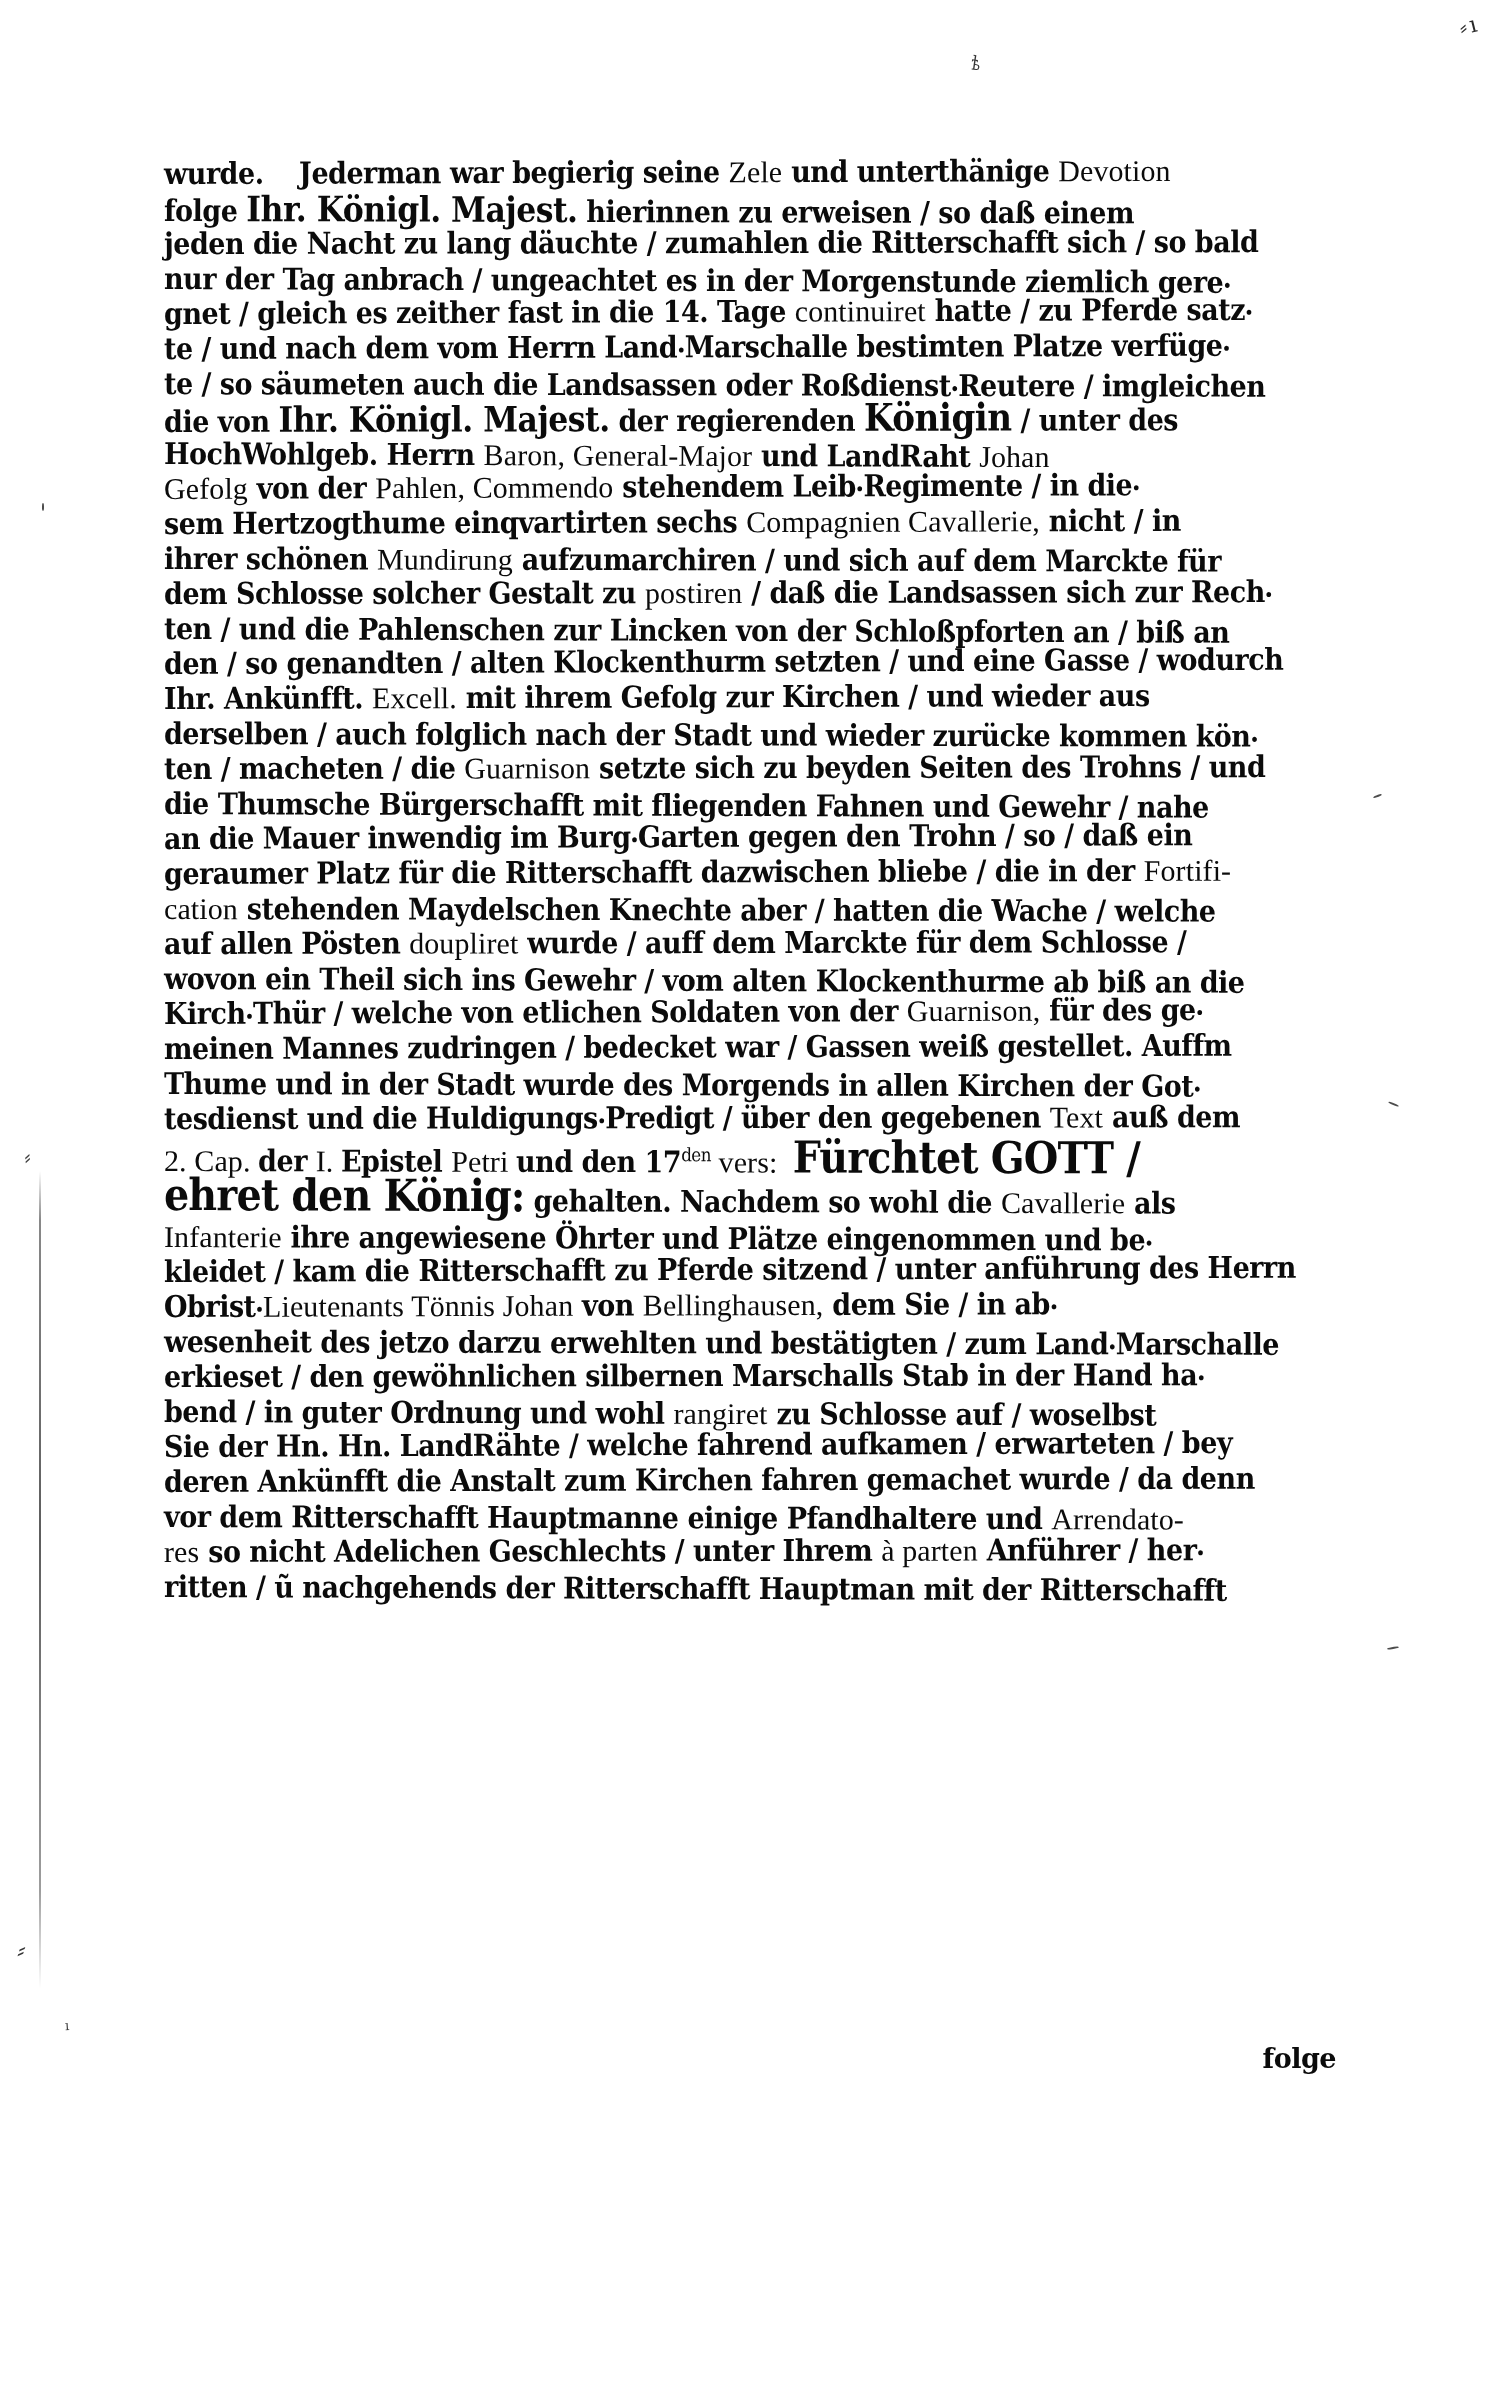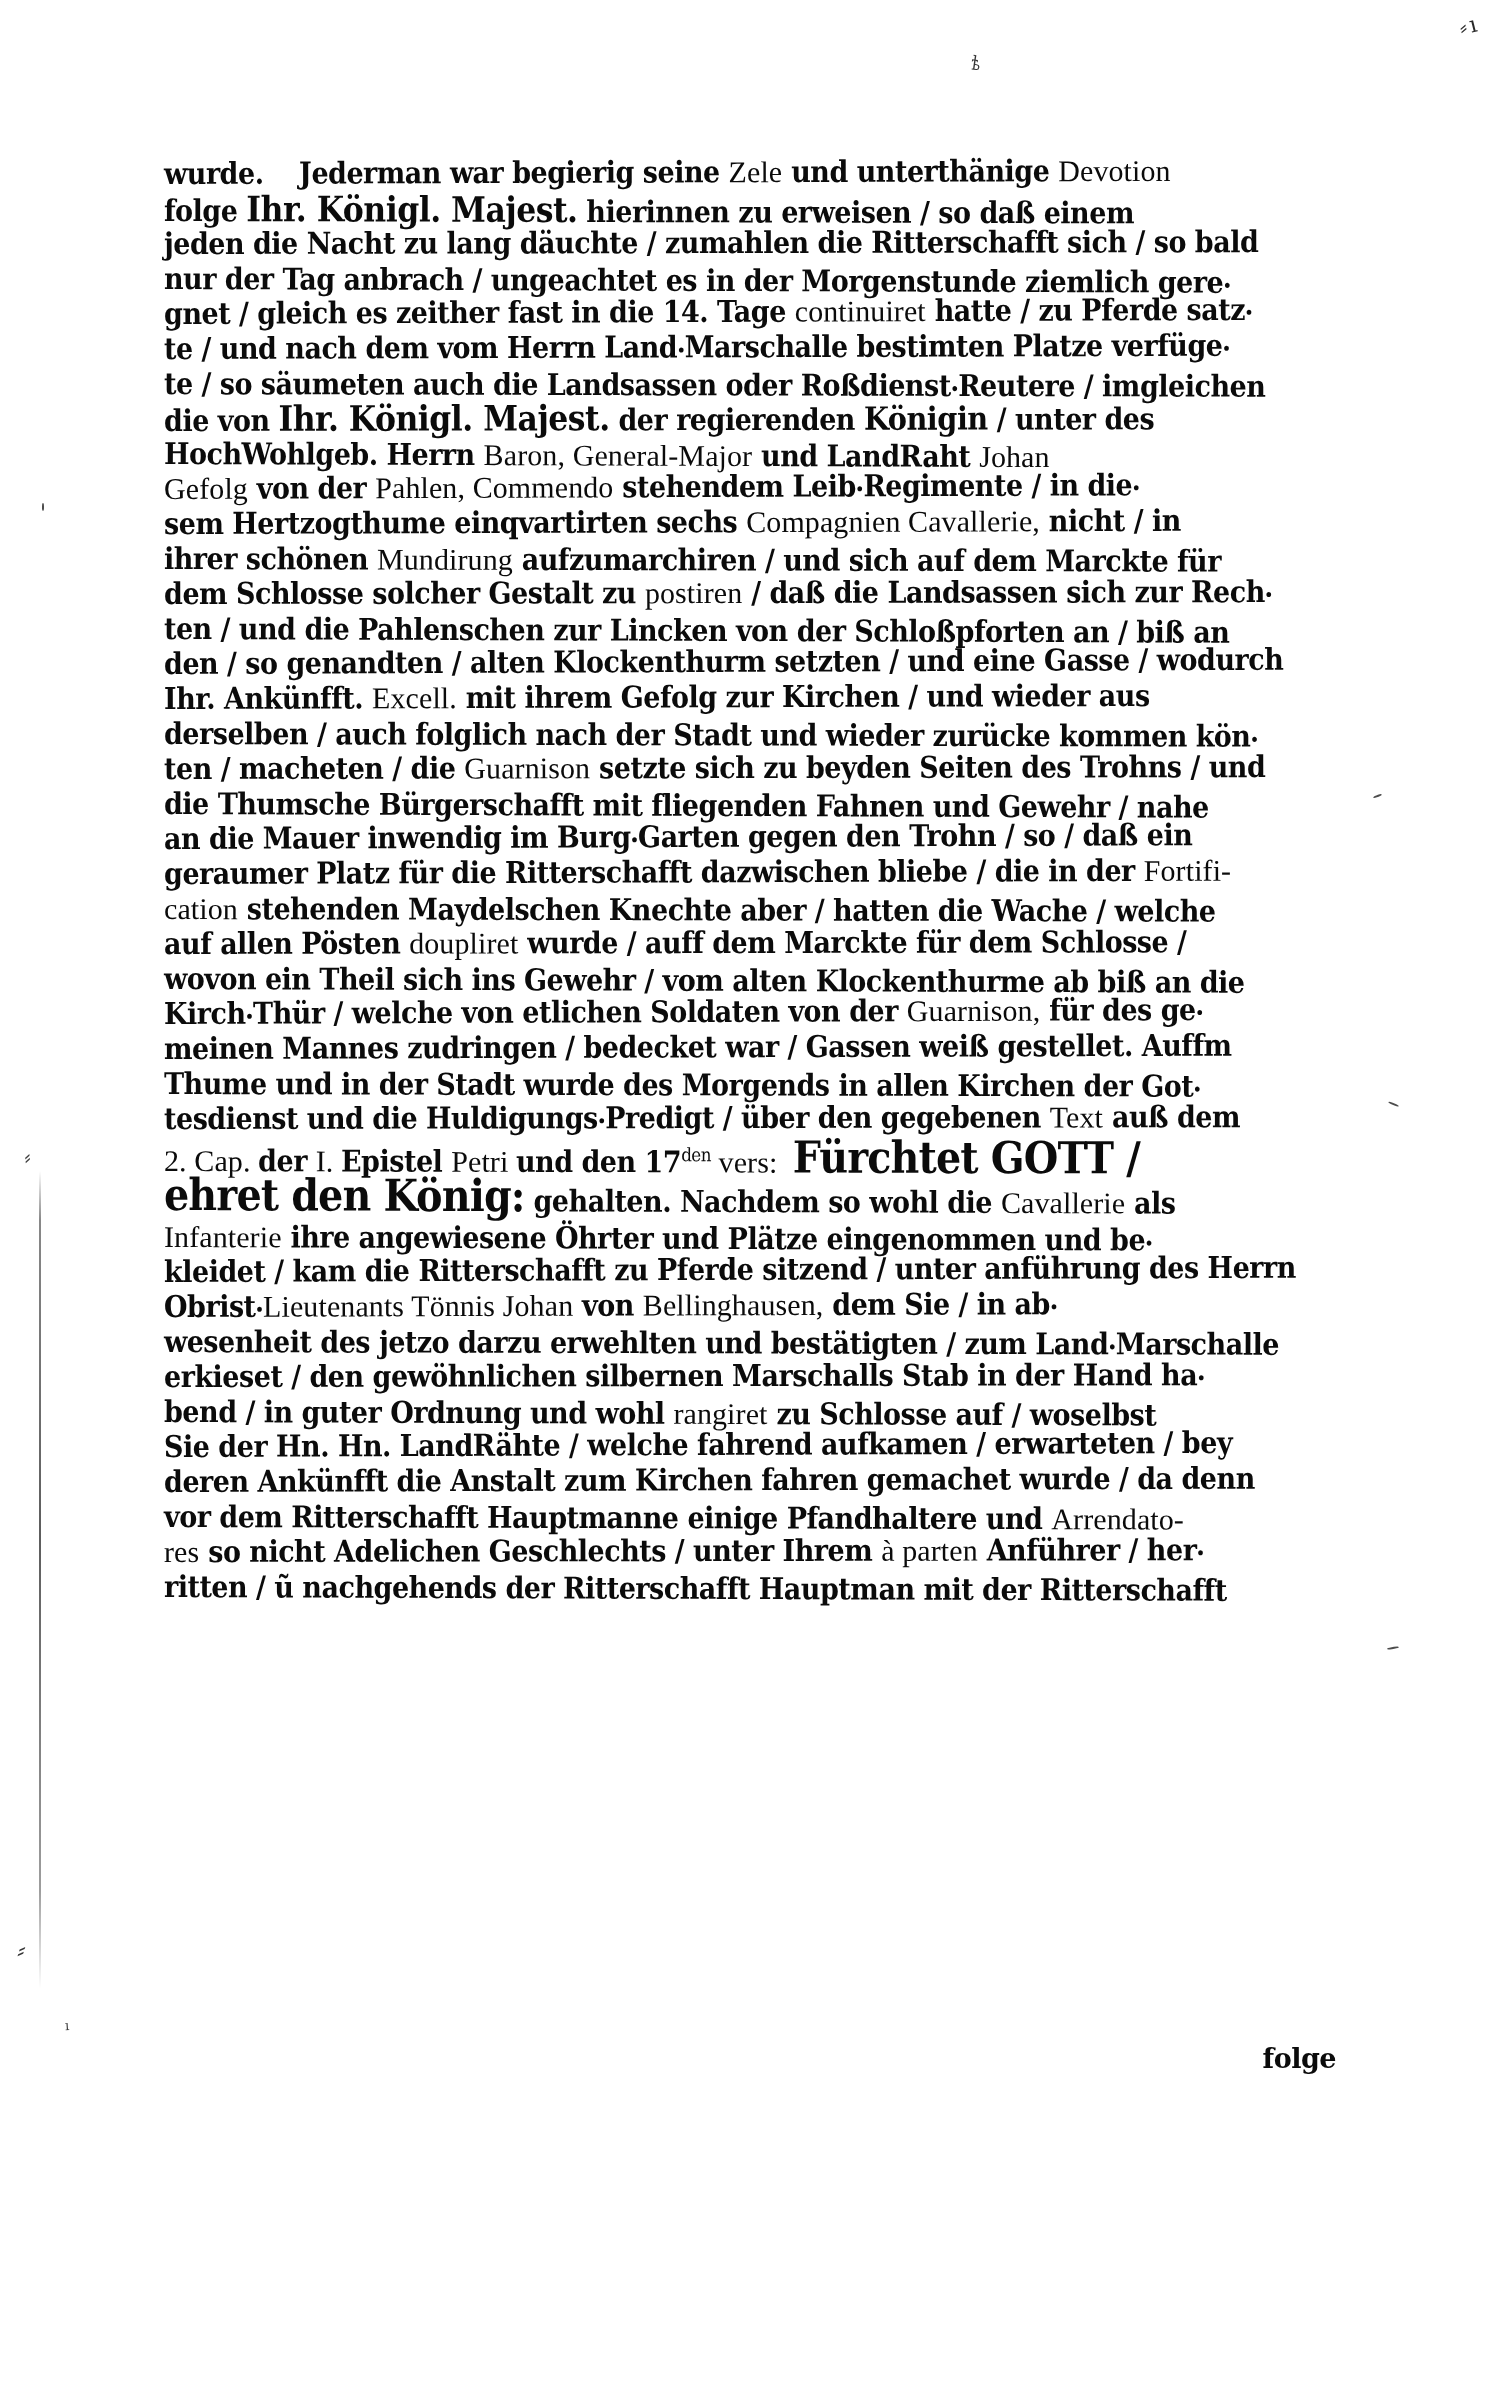--- a/index.html
+++ b/index.html
@@ -158,21 +158,21 @@
   <div class="speck" style="left:1387px;top:1647px;width:12px;height:2.3px;transform:rotate(-10deg);"></div>
 
   <div class="textblock" id="body-lines">
       <div class="line w1"><span class="fr">wurde.</span><span class="fr">&nbsp;&nbsp;&nbsp;&nbsp;Jederman war begierig seine </span><span class="rm">Zele</span><span class="fr"> und unterthänige </span><span class="rm">Devotion</span></div>
       <div class="line w2 1"><span class="fr">folge </span><span class="fr fr" style="font-size: 35px;">Ihr. Königl. Majest.</span><span class="fr"> hierinnen zu erweisen / so daß einem</span></div>
       <div class="line w3 2"><span class="fr">jeden die Nacht zu lang däuchte / zumahlen die Ritterschafft sich / so bald</span></div>
       <div class="line w4 3"><span class="fr">nur der Tag anbrach / ungeachtet es in der Morgenstunde ziemlich gere</span><span class="fr">‧</span></div>
       <div class="line w5 4"><span class="fr">gnet / gleich es zeither fast in die 14. Tage </span><span class="rm">continuiret</span><span class="fr"> hatte / zu Pferde satz</span><span class="fr">‧</span></div>
       <div class="line w1 5"><span class="fr">te / und nach dem vom Herrn Land‧Marschalle bestimten Platze verfüge</span><span class="fr">‧</span></div>
       <div class="line w2 6"><span class="fr">te / so säumeten auch die Landsassen oder Roßdienst‧Reutere / imgleichen</span></div>
-      <div class="line w3 7"><span class="fr">die von </span><span class="fr fr" style="font-size: 35px;">Ihr. Königl. Majest.</span><span class="fr"> der regierenden </span><span class="fr fr" style="font-size: 32px; margin-top: 28px;">Königin</span><span class="fr"> / unter des</span></div>
+      <div class="line w3 7"><span class="fr">die von </span><span class="fr fr" style="font-size: 35px;">Ihr. Königl. Majest.</span><span class="fr"> der regierenden </span><span class="fr fr" style="font-size: 38px; margin-top: 28px;">Königin</span><span class="fr"> / unter des</span></div>
       <div class="line w4 8"><span class="fr">HochWohlgeb. Herrn </span><span class="rm">Baron, General-Major</span><span class="fr"> und LandRaht </span><span class="rm">Johan</span></div>
       <div class="line w5 9"><span class="rm">Gefolg</span><span class="fr"> von der </span><span class="rm">Pahlen, Commendo</span><span class="fr"> stehendem Leib‧Regimente / in die</span><span class="fr">‧</span></div>
       <div class="line w1 10"><span class="fr">sem Hertzogthume einqvartirten sechs </span><span class="rm">Compagnien Cavallerie,</span><span class="fr"> nicht / in</span></div>
       <div class="line w2 11"><span class="fr">ihrer schönen </span><span class="rm">Mundirung</span><span class="fr"> aufzumarchiren / und sich auf dem Marckte für</span></div>
       <div class="line w3 12"><span class="fr">dem Schlosse solcher Gestalt zu </span><span class="rm">postiren</span><span class="fr"> / daß die Landsassen sich zur Rech</span><span class="fr">‧</span></div>
       <div class="line w4 13"><span class="fr">ten / und die Pahlenschen zur Lincken von der Schloßpforten an / biß an</span></div>
       <div class="line w5 14"><span class="fr">den / so genandten / alten Klockenthurm setzten / und eine Gasse / wodurch</span></div>
       <div class="line w1 15"><span class="fr">Ihr. Ankünfft. </span><span class="rm">Excell.</span><span class="fr"> mit ihrem Gefolg zur Kirchen / und wieder aus</span></div>
       <div class="line w2 16"><span class="fr">derselben / auch folglich nach der Stadt und wieder zurücke kommen kön</span><span class="fr">‧</span></div>
       <div class="line w3 17"><span class="fr">ten / macheten / die </span><span class="rm">Guarnison</span><span class="fr"> setzte sich zu beyden Seiten des Trohns / und</span></div>

